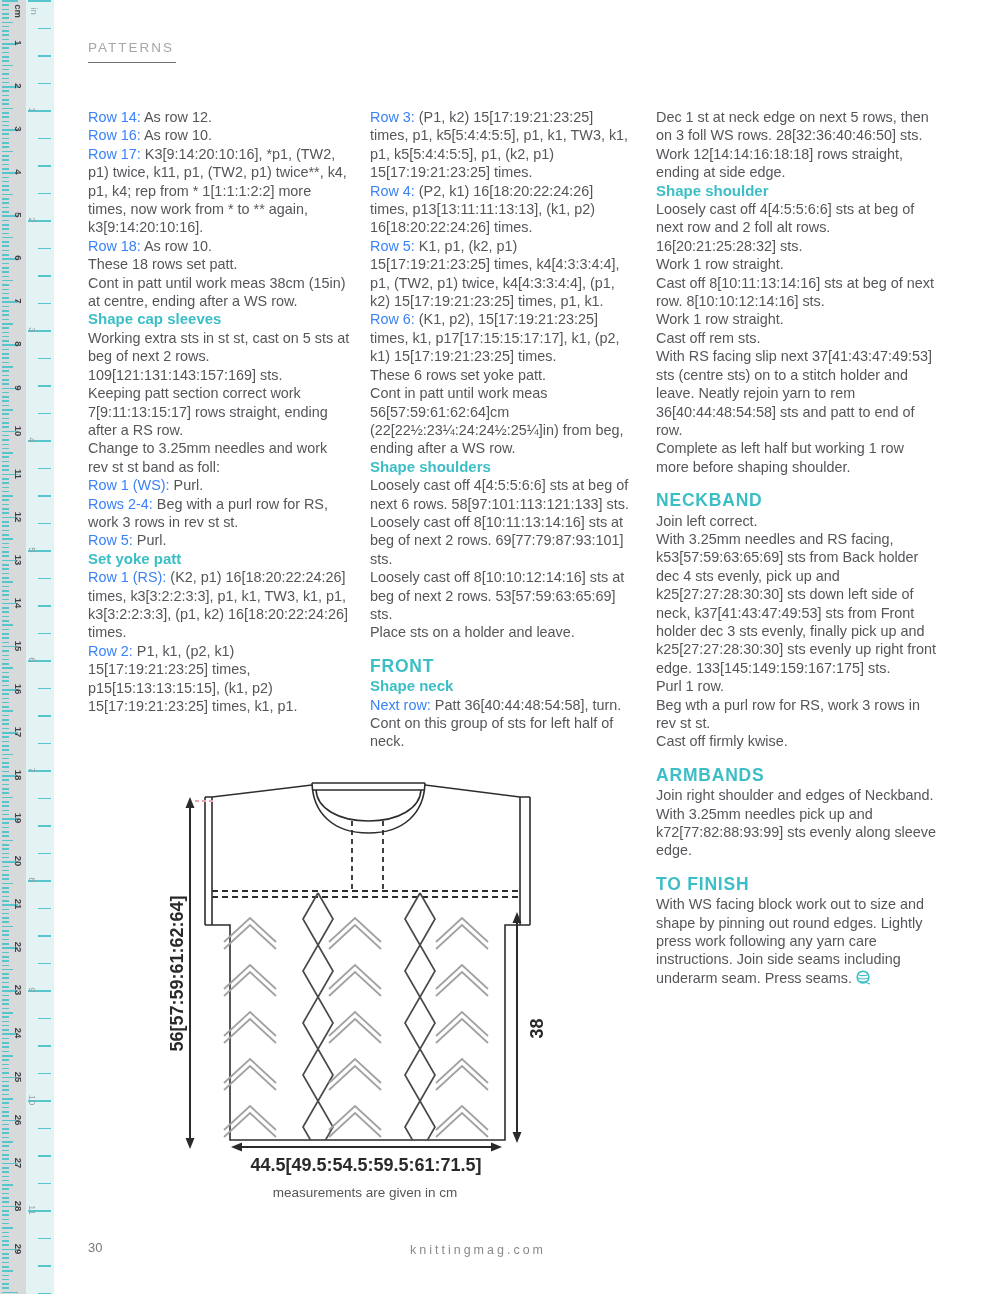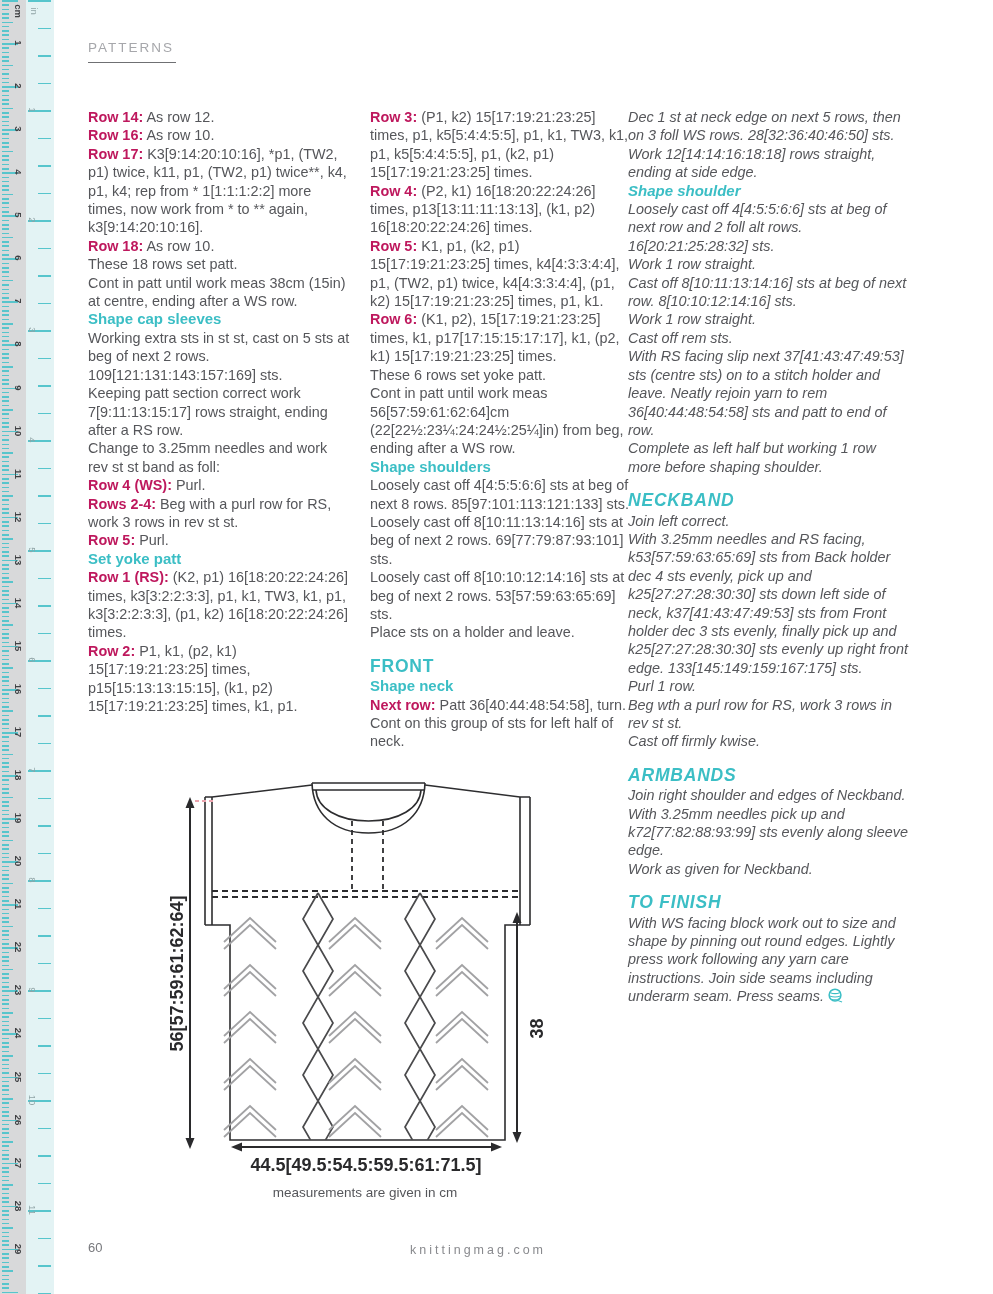--- a/index.html
+++ b/index.html
@@ -23,23 +23,23 @@
   #ruler-in .runit{left:2px;color:#8fa3a5;font-weight:400;}
   
   .page-header{position:absolute;left:88px;top:40px;font-size:13.5px;letter-spacing:2px;color:#a6a7ab;
       padding:0 2px 7px 0;border-bottom:1px solid #6f7073;}
   .page-number{position:absolute;left:88px;top:1240px;font-size:13px;color:#77787c;}
   .site-url{position:absolute;left:410px;top:1243px;font-size:12.5px;letter-spacing:3px;color:#898a8e;}
   
   .col{position:absolute;top:108px;color:#55565a;}
   #col1{left:88px;width:263px;}
   #col2{left:370px;width:263px;}
-  #col3{left:628px;width:282px;font-style:italic;}
+  #col3{left:656px;width:282px;}
   .col p{margin:0;font-size:14.4px;line-height:18.4px;}
-  .col p b{color:#be185d;font-weight:700;}
+  .col p b{color:#3b82f6;font-weight:400;}
   .col p.sub{color:#3bbec5;font-weight:700;font-size:15px;}
   .col p.head{color:#3bbec5;font-weight:700;font-size:17.5px;letter-spacing:.8px;margin-top:15px;margin-bottom:2px;}
   .yarn{display:inline-block;vertical-align:-2px;margin-left:4px;}
   
   .schematic{position:absolute;left:155px;top:775px;width:420px;height:450px;}
   .dim-label{position:absolute;width:300px;text-align:center;font-weight:700;font-size:18px;color:#2a2a2c;}
   #dim-height{left:-128px;top:188px;transform:rotate(-90deg);}
   #dim-depth{left:232px;top:243px;transform:rotate(-90deg);}
   #dim-width{left:61px;top:380px;font-size:18px;}
   .schem-caption{position:absolute;left:155px;top:1185px;width:420px;text-align:center;
@@ -451,36 +451,36 @@
     <p class="body"><b>Row 16:</b> As row 10.</p>
     <p class="body"><b>Row 17:</b> K3[9:14:20:10:16], *p1, (TW2, p1) twice, k11, p1, (TW2, p1) twice**, k4, p1, k4; rep from * 1[1:1:1:2:2] more times, now work from * to ** again, k3[9:14:20:10:16].</p>
     <p class="body"><b>Row 18:</b> As row 10.</p>
     <p class="body">These 18 rows set patt.</p>
     <p class="body">Cont in patt until work meas 38cm (15in) at centre, ending after a WS row.</p>
     <p class="sub">Shape cap sleeves</p>
     <p class="body">Working extra sts in st st, cast on 5 sts at beg of next 2 rows.</p>
     <p class="body">109[121:131:143:157:169] sts.</p>
     <p class="body">Keeping patt section correct work 7[9:11:13:15:17] rows straight, ending after a RS row.</p>
     <p class="body">Change to 3.25mm needles and work rev st st band as foll:</p>
-    <p class="body"><b>Row 4 (WS):</b> Purl.</p>
+    <p class="body"><b>Row 1 (WS):</b> Purl.</p>
     <p class="body"><b>Rows 2-4:</b> Beg with a purl row for RS, work 3 rows in rev st st.</p>
     <p class="body"><b>Row 5:</b> Purl.</p>
     <p class="sub">Set yoke patt</p>
     <p class="body"><b>Row 1 (RS):</b> (K2, p1) 16[18:20:22:24:26] times, k3[3:2:2:3:3], p1, k1, TW3, k1, p1, k3[3:2:2:3:3], (p1, k2) 16[18:20:22:24:26] times.</p>
     <p class="body"><b>Row 2:</b> P1, k1, (p2, k1) 15[17:19:21:23:25] times, p15[15:13:13:15:15], (k1, p2) 15[17:19:21:23:25] times, k1, p1.</p>
   </div>
 <div class="col" id="col2">
     <p class="body"><b>Row 3:</b> (P1, k2) 15[17:19:21:23:25] times, p1, k5[5:4:4:5:5], p1, k1, TW3, k1, p1, k5[5:4:4:5:5], p1, (k2, p1) 15[17:19:21:23:25] times.</p>
     <p class="body"><b>Row 4:</b> (P2, k1) 16[18:20:22:24:26] times, p13[13:11:11:13:13], (k1, p2) 16[18:20:22:24:26] times.</p>
     <p class="body"><b>Row 5:</b> K1, p1, (k2, p1) 15[17:19:21:23:25] times, k4[4:3:3:4:4], p1, (TW2, p1) twice, k4[4:3:3:4:4], (p1, k2) 15[17:19:21:23:25] times, p1, k1.</p>
     <p class="body"><b>Row 6:</b> (K1, p2), 15[17:19:21:23:25] times, k1, p17[17:15:15:17:17], k1, (p2, k1) 15[17:19:21:23:25] times.</p>
     <p class="body">These 6 rows set yoke patt.</p>
     <p class="body">Cont in patt until work meas 56[57:59:61:62:64]cm (22[22½:23¼:24:24½:25¼]in) from beg, ending after a WS row.</p>
     <p class="sub">Shape shoulders</p>
-    <p class="body">Loosely cast off 4[4:5:5:6:6] sts at beg of next 8 rows. 85[97:101:113:121:133] sts.</p>
+    <p class="body">Loosely cast off 4[4:5:5:6:6] sts at beg of next 6 rows. 58[97:101:113:121:133] sts.</p>
     <p class="body">Loosely cast off 8[10:11:13:14:16] sts at beg of next 2 rows. 69[77:79:87:93:101] sts.</p>
     <p class="body">Loosely cast off 8[10:10:12:14:16] sts at beg of next 2 rows. 53[57:59:63:65:69] sts.</p>
     <p class="body">Place sts on a holder and leave.</p>
     <p class="head">FRONT</p>
     <p class="sub">Shape neck</p>
     <p class="body"><b>Next row:</b> Patt 36[40:44:48:54:58], turn.</p>
     <p class="body">Cont on this group of sts for left half of neck.</p>
   </div>
 <div class="col" id="col3">
     <p class="body">Dec 1 st at neck edge on next 5 rows, then on 3 foll WS rows. 28[32:36:40:46:50] sts.</p>
@@ -495,21 +495,20 @@
     <p class="body">Complete as left half but working 1 row more before shaping shoulder.</p>
     <p class="head">NECKBAND</p>
     <p class="body">Join left correct.</p>
     <p class="body">With 3.25mm needles and RS facing, k53[57:59:63:65:69] sts from Back holder dec 4 sts evenly, pick up and k25[27:27:28:30:30] sts down left side of neck, k37[41:43:47:49:53] sts from Front holder dec 3 sts evenly, finally pick up and k25[27:27:28:30:30] sts evenly up right front edge. 133[145:149:159:167:175] sts.</p>
     <p class="body">Purl 1 row.</p>
     <p class="body">Beg wth a purl row for RS, work 3 rows in rev st st.</p>
     <p class="body">Cast off firmly kwise.</p>
     <p class="head">ARMBANDS</p>
     <p class="body">Join right shoulder and edges of Neckband.</p>
     <p class="body">With 3.25mm needles pick up and k72[77:82:88:93:99] sts evenly along sleeve edge.</p>
-    <p class="body">Work as given for Neckband.</p>
     <p class="head">TO FINISH</p>
     <p class="body">With WS facing block work out to size and shape by pinning out round edges. Lightly press work following any yarn care instructions. Join side seams including underarm seam. Press seams.<span class="yarn"><svg width="15" height="15" viewBox="0 0 16 16">
           <circle cx="7.5" cy="7.5" r="6.3" fill="none" stroke="#3bbec5" stroke-width="1.6"></circle>
           <path d="M2.5 5 Q7.5 7 12.5 5 M1.8 8.5 Q7.5 10.5 13.2 8.5 M3.5 12 Q7.8 13.6 12 11.3 M10 13.2 L15 15" fill="none" stroke="#3bbec5" stroke-width="1.1"></path>
         </svg></span></p>
   </div>
 
 <div class="schematic">
   <svg width="420" height="450" viewBox="0 0 420 450">
     <defs>
@@ -567,14 +566,14 @@
       <polygon points="76,372 87,367.5 87,376.5" stroke="none"></polygon>
       <polygon points="347,372 336,367.5 336,376.5" stroke="none"></polygon>
     </g>
   </svg>
   <div class="dim-label" id="dim-height">56[57:59:61:62:64]</div>
   <div class="dim-label" id="dim-depth">38</div>
   <div class="dim-label" id="dim-width">44.5[49.5:54.5:59.5:61:71.5]</div>
 </div>
 <div class="schem-caption">measurements are given in cm</div>
 
-<div class="page-number">60</div>
+<div class="page-number">30</div>
 <div class="site-url">knittingmag.com</div>
 
 </body></html>

